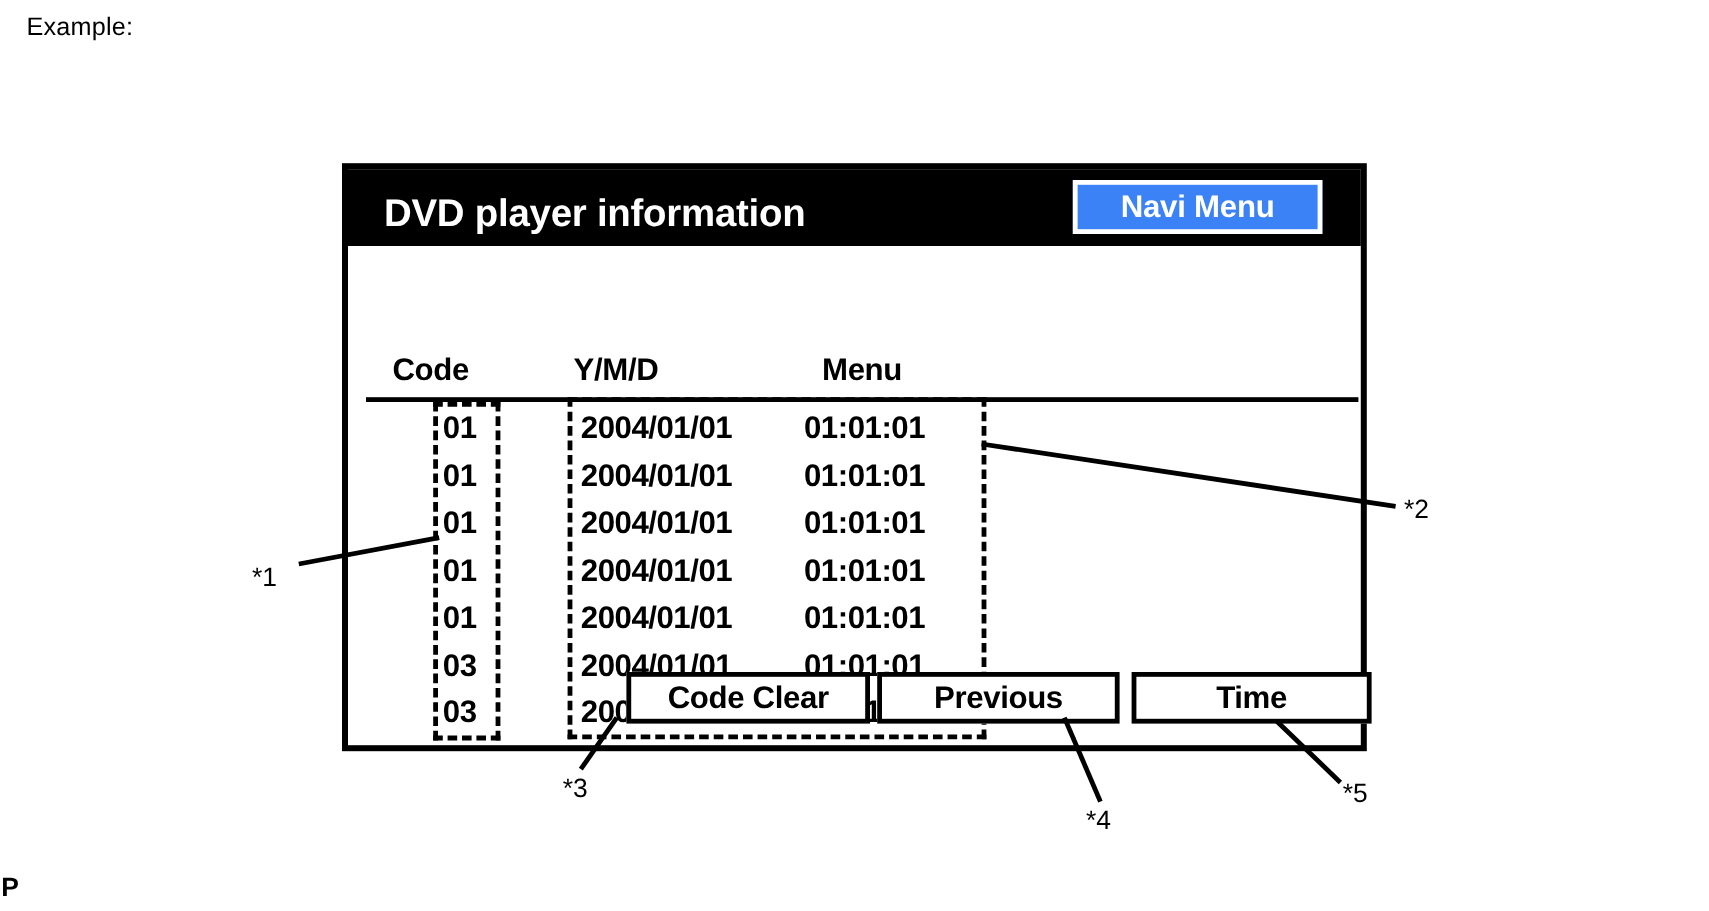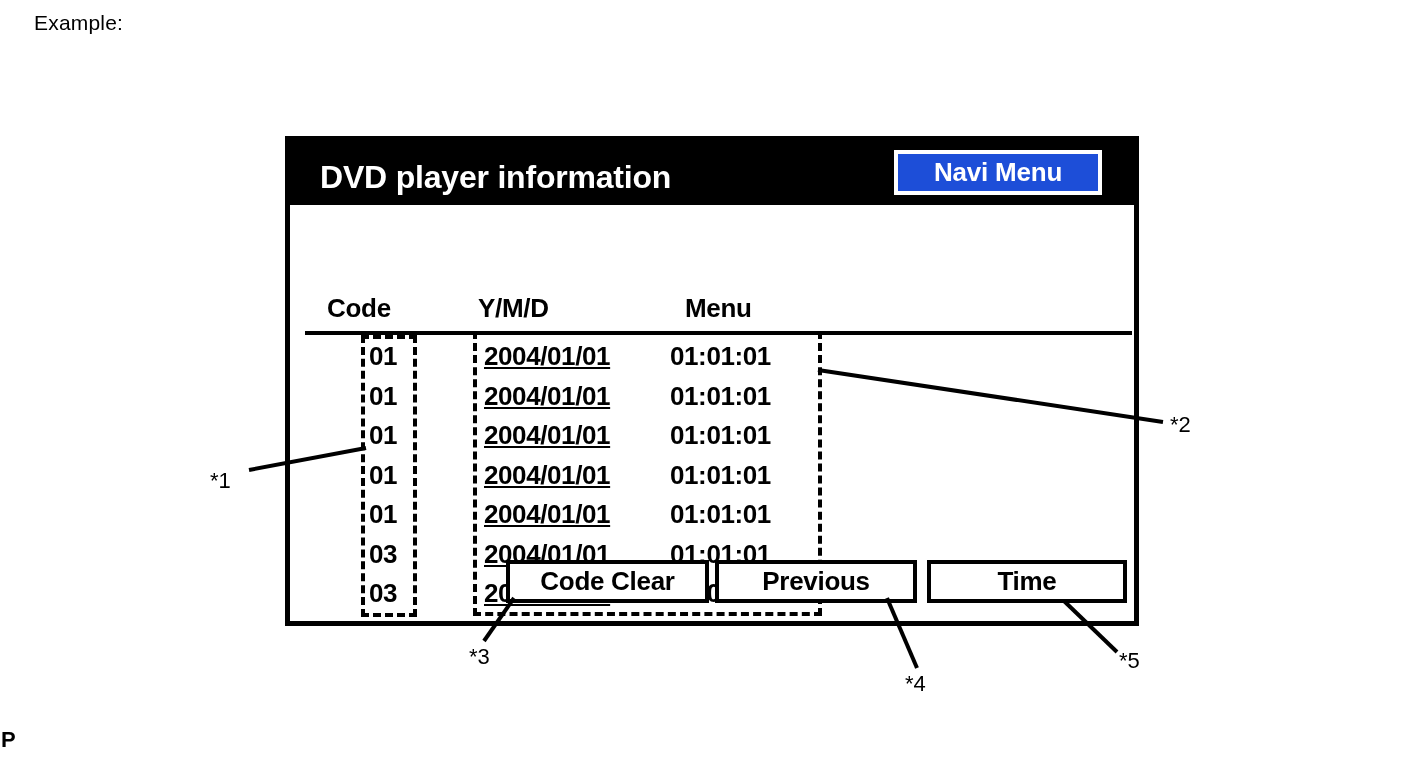--- a/index.html
+++ b/index.html
@@ -18,21 +18,20 @@
 
   
   #example-caption {
     position: absolute;
     left: 22px;
     top: 11px;
     font-size: 21px;
     font-weight: 400;
     letter-spacing: 0.2px;
     white-space: nowrap;
-    margin-left: 12px;
   }
 
   #page-marker {
     position: absolute;
     left: 1px;
     top: 729px;
     font-size: 22px;
     font-weight: 700;
     line-height: 1;
   }
@@ -71,21 +70,21 @@
   }
 
   #navi-menu-button {
     position: absolute;
     left: 604px;
     top: 9px;
     width: 208px;
     height: 45px;
     box-sizing: border-box;
     border: 4px solid #ffffff;
-    background: #1d4ed8;
+    background: #3b82f6;
     color: #ffffff;
     font-size: 26px;
     font-weight: 700;
     display: flex;
     align-items: center;
     justify-content: center;
     letter-spacing: -0.2px;
   }
 
   
@@ -155,27 +154,27 @@
     position: absolute;
     font-size: 26px;
     font-weight: 700;
     letter-spacing: -0.4px;
     white-space: nowrap;
     line-height: 1;
     top: 8px;
     color: #000000;
   }
   .cell-code { left: 79px; }
-  .cell-date { left: 194px; text-decoration: underline; }
+  .cell-date { left: 194px; }
   .cell-time { left: 380px; }
 
   
   #button-bar {
     position: absolute;
-    left: 0;
+    left: 16px;
     top: 419px;
     width: 676px;
     height: 46px;
     padding-left: 20px;
   }
   .screen-button {
     position: absolute;
     box-sizing: border-box;
     border: 4px solid #000000;
     background: #ffffff;

